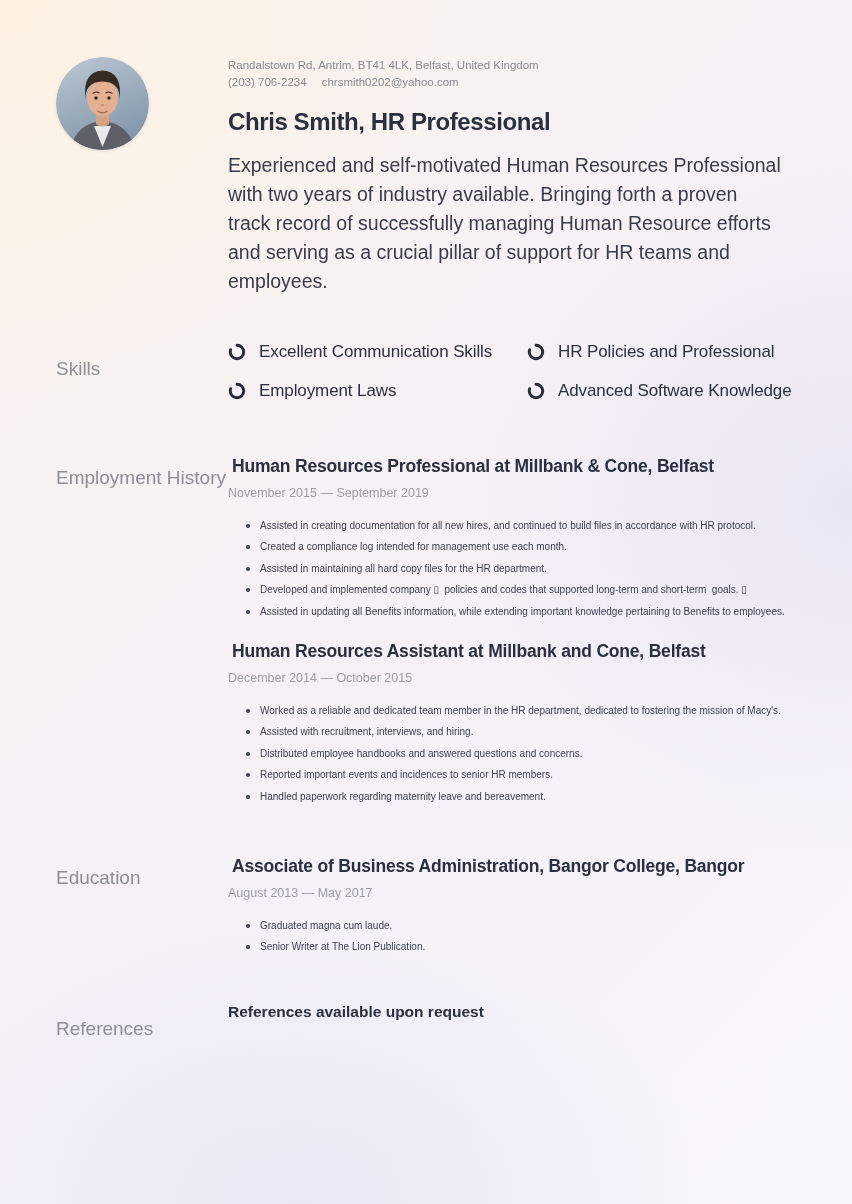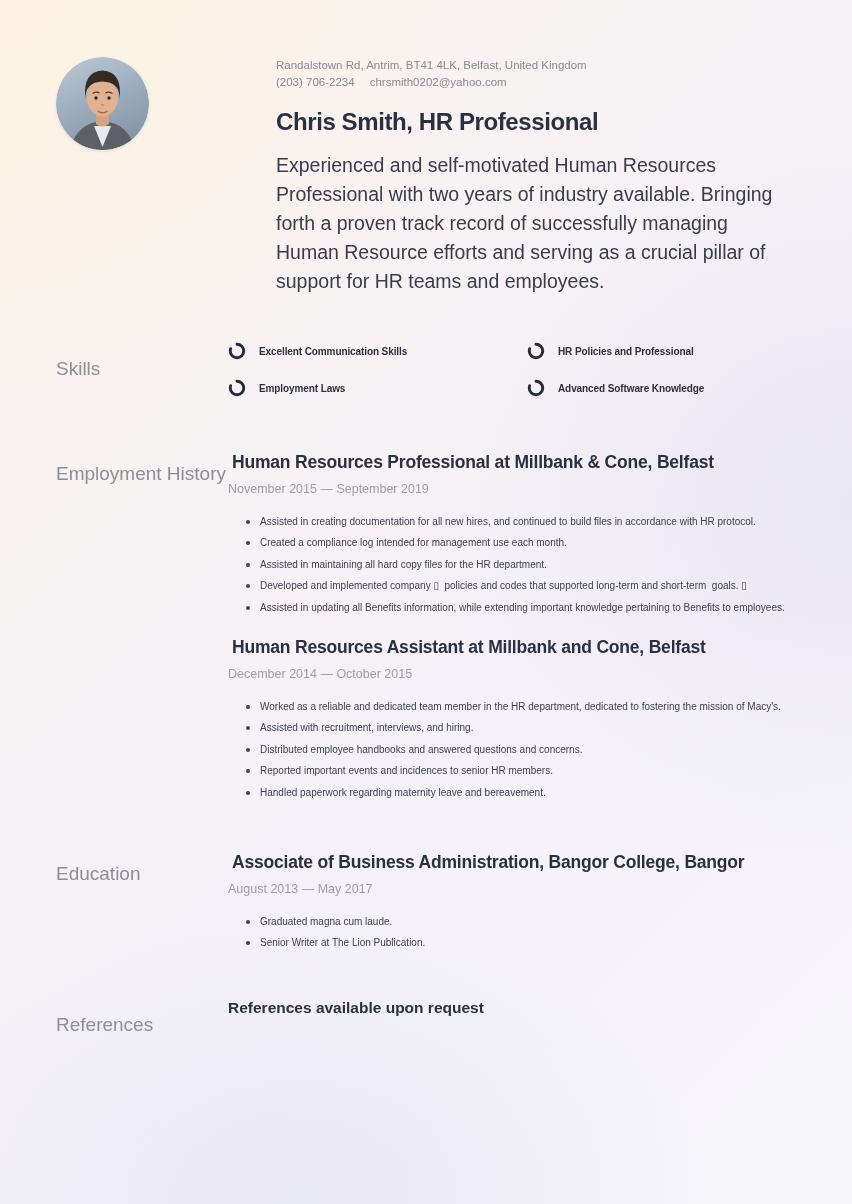--- a/index.html
+++ b/index.html
@@ -11,21 +11,21 @@
     position:relative;
     width:852px;height:1204px;
     overflow:hidden;
     background:
       radial-gradient(90% 55% at 0% 0%, #fdf2e2 0%, rgba(253,242,226,0) 60%),
       radial-gradient(70% 45% at 100% 42%, #e9e6f4 0%, rgba(233,230,244,0) 65%),
       radial-gradient(80% 40% at 35% 100%, #e8e7f4 0%, rgba(232,231,244,0) 60%),
       linear-gradient(135deg, #fbf3ec 0%, #f4f1f8 55%, #f7f6fb 100%);
     color:#2b3040;
   }
-  .header{display:flex;padding:57px 57px 0 56px;gap:48px;}
+  .header{display:flex;padding:57px 57px 0 56px;}
   .col-left{flex:0 0 172px;}
   .avatar{
     width:93px;height:93px;border-radius:50%;overflow:hidden;
     box-shadow:0 1px 3px rgba(80,80,110,0.15);
   }
   .avatar svg{display:block;}
   .col-main{flex:1;min-width:0;}
   .contact{font-size:11.5px;line-height:17px;color:#898a92;}
   .contact-row{display:flex;gap:15px;}
   h1.name{
@@ -45,21 +45,21 @@
   .section-label{
     flex:0 0 172px;font-size:19px;line-height:21px;color:#8d8e96;
     padding-top:1px;
     margin-top:15px;
   }
   .section-content{flex:1;min-width:0;}
   .skills-grid{display:grid;grid-template-columns:299px 1fr;row-gap:19px;}
   .skill{display:flex;align-items:center;gap:13px;}
   .skill-icon{flex:0 0 18px;height:18px;color:#262b3a;}
   .skill-icon svg{display:block;}
-  .skill-text{font-size:10px;font-weight:700;color:#2b3040;letter-spacing:-0.1px;}
+  .skill-text{font-size:17px;font-weight:400;color:#2b3040;letter-spacing:-0.1px;}
   .job-title{
     margin:4px;font-size:17.5px;line-height:22px;font-weight:700;
     color:#2b3040;letter-spacing:-0.2px;
   }
   .dates{margin-top:8px;font-size:12.5px;line-height:16px;color:#9c9da5;}
   ul.bullets{
     margin:14px 0 0;padding:0 0 0 32px;
     font-size:10px;line-height:20.4px;color:#3d4150;
   }
   ul.bullets li{white-space:pre-wrap;}

